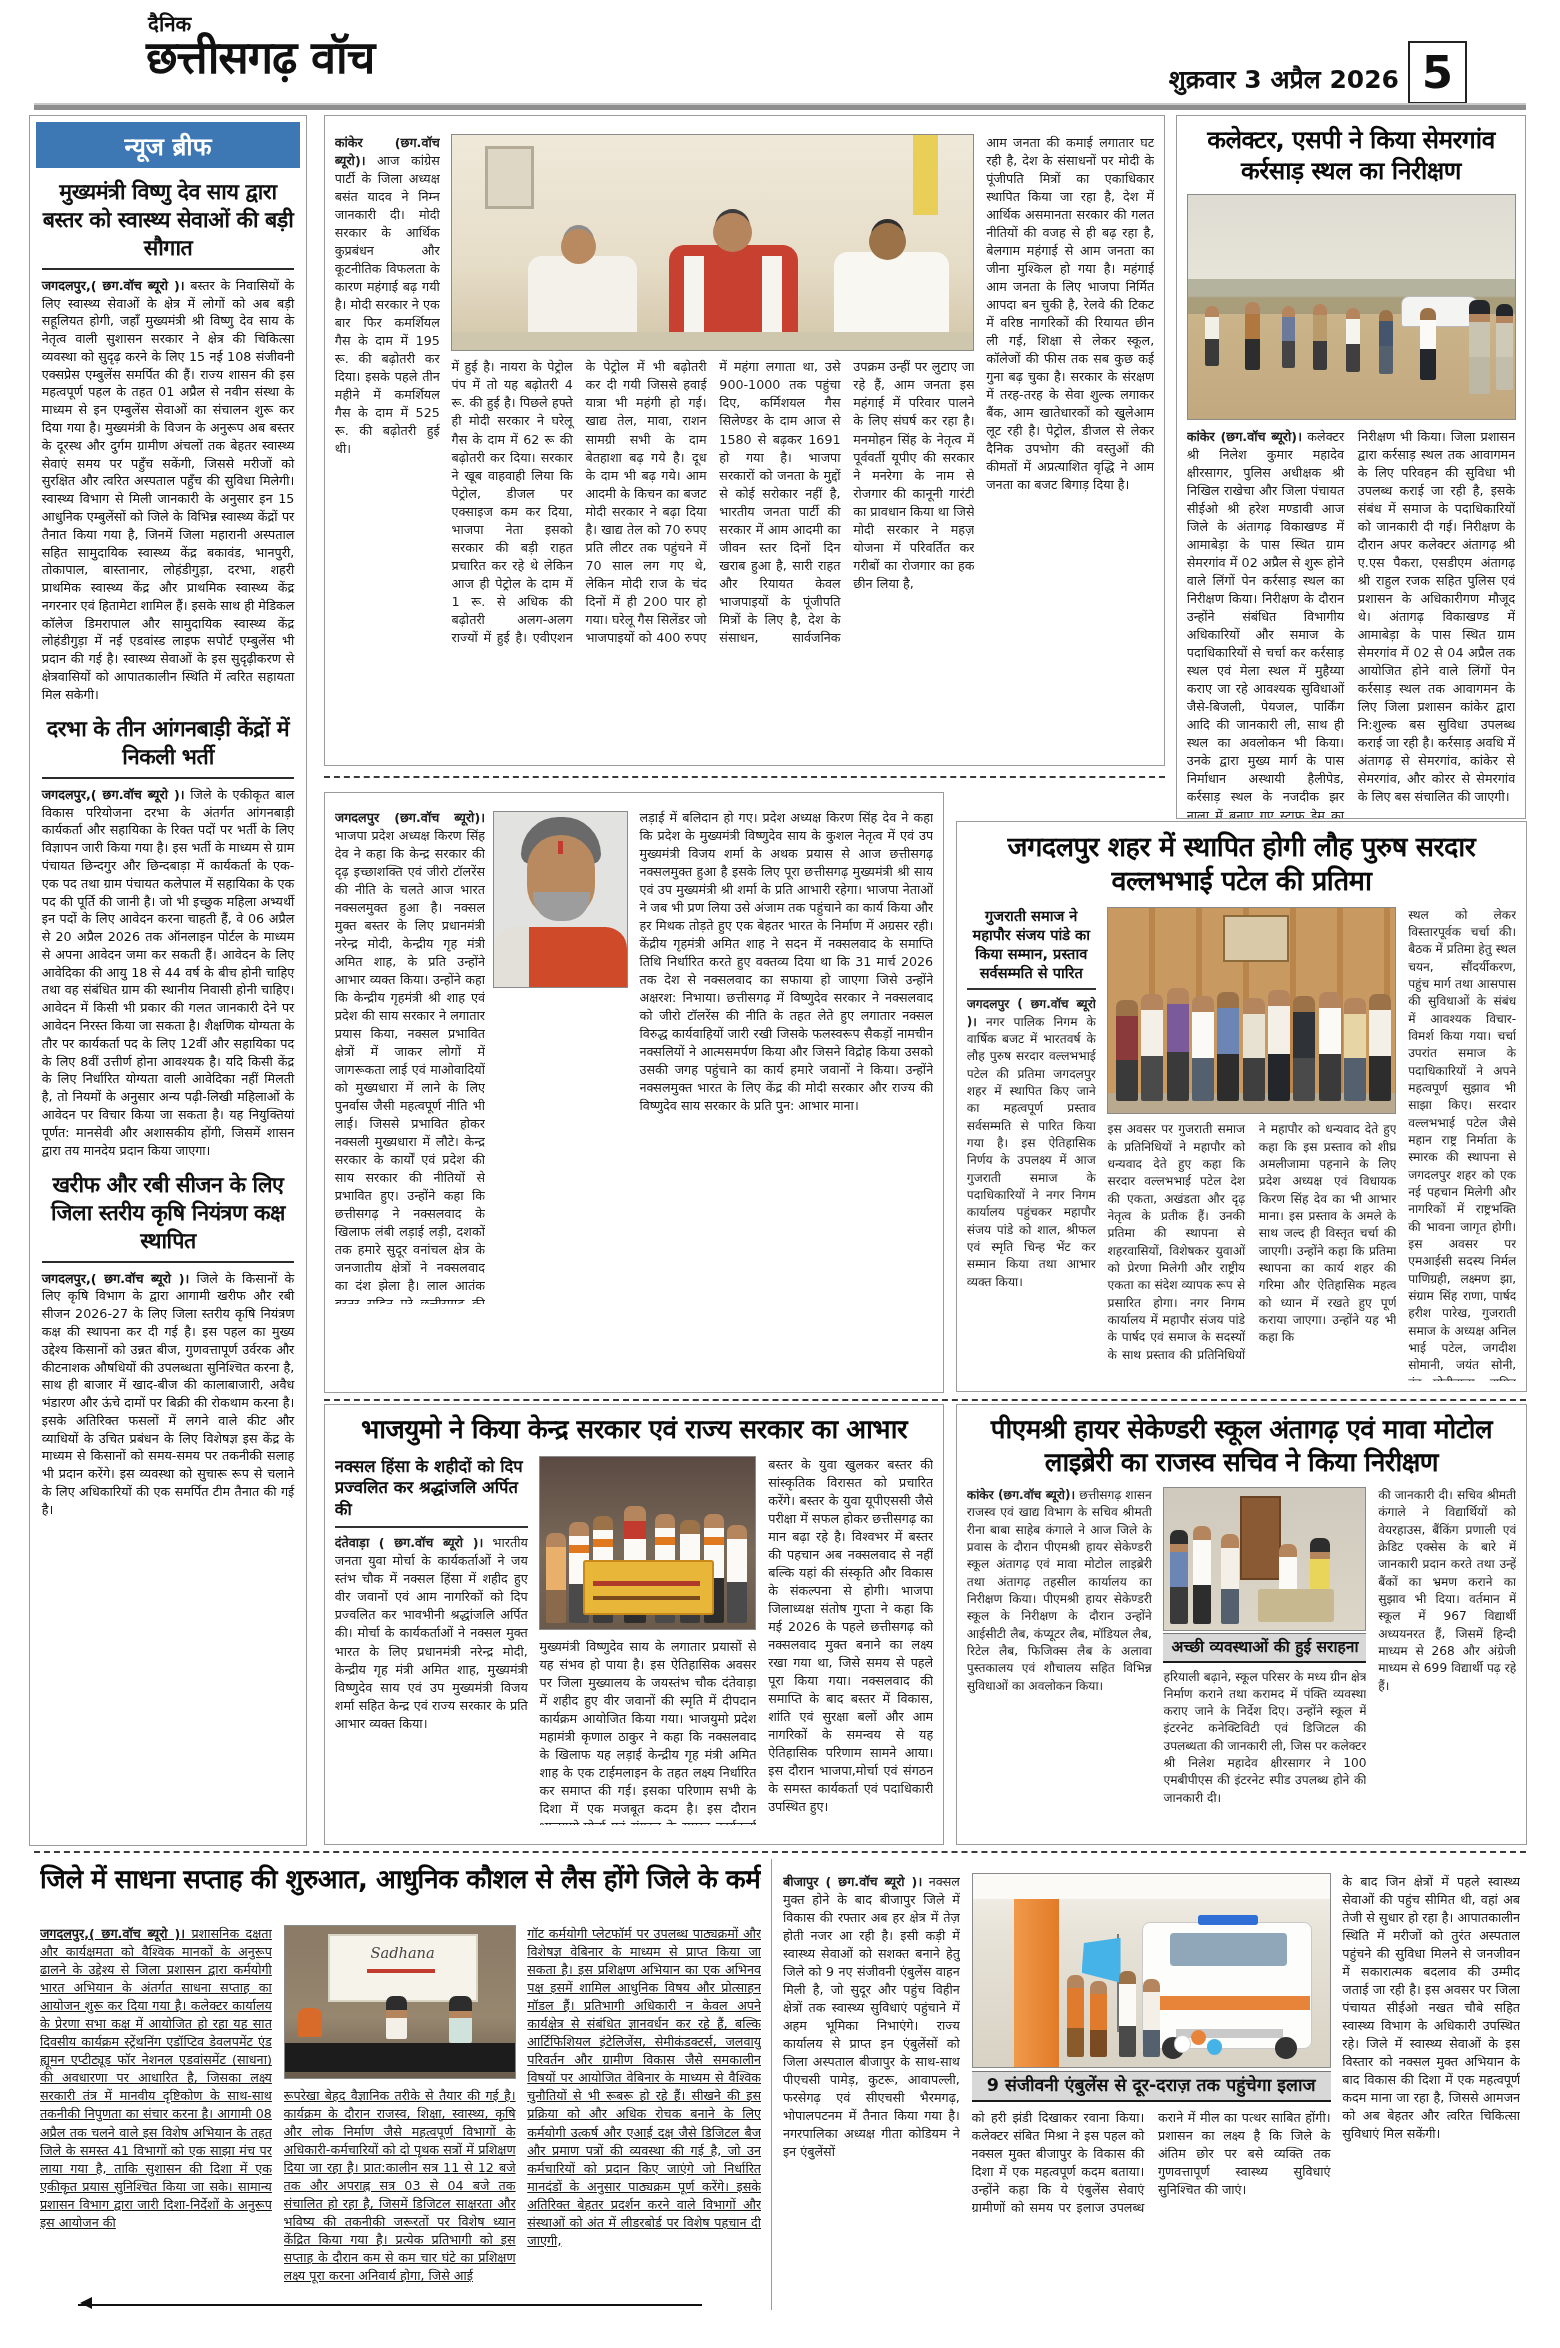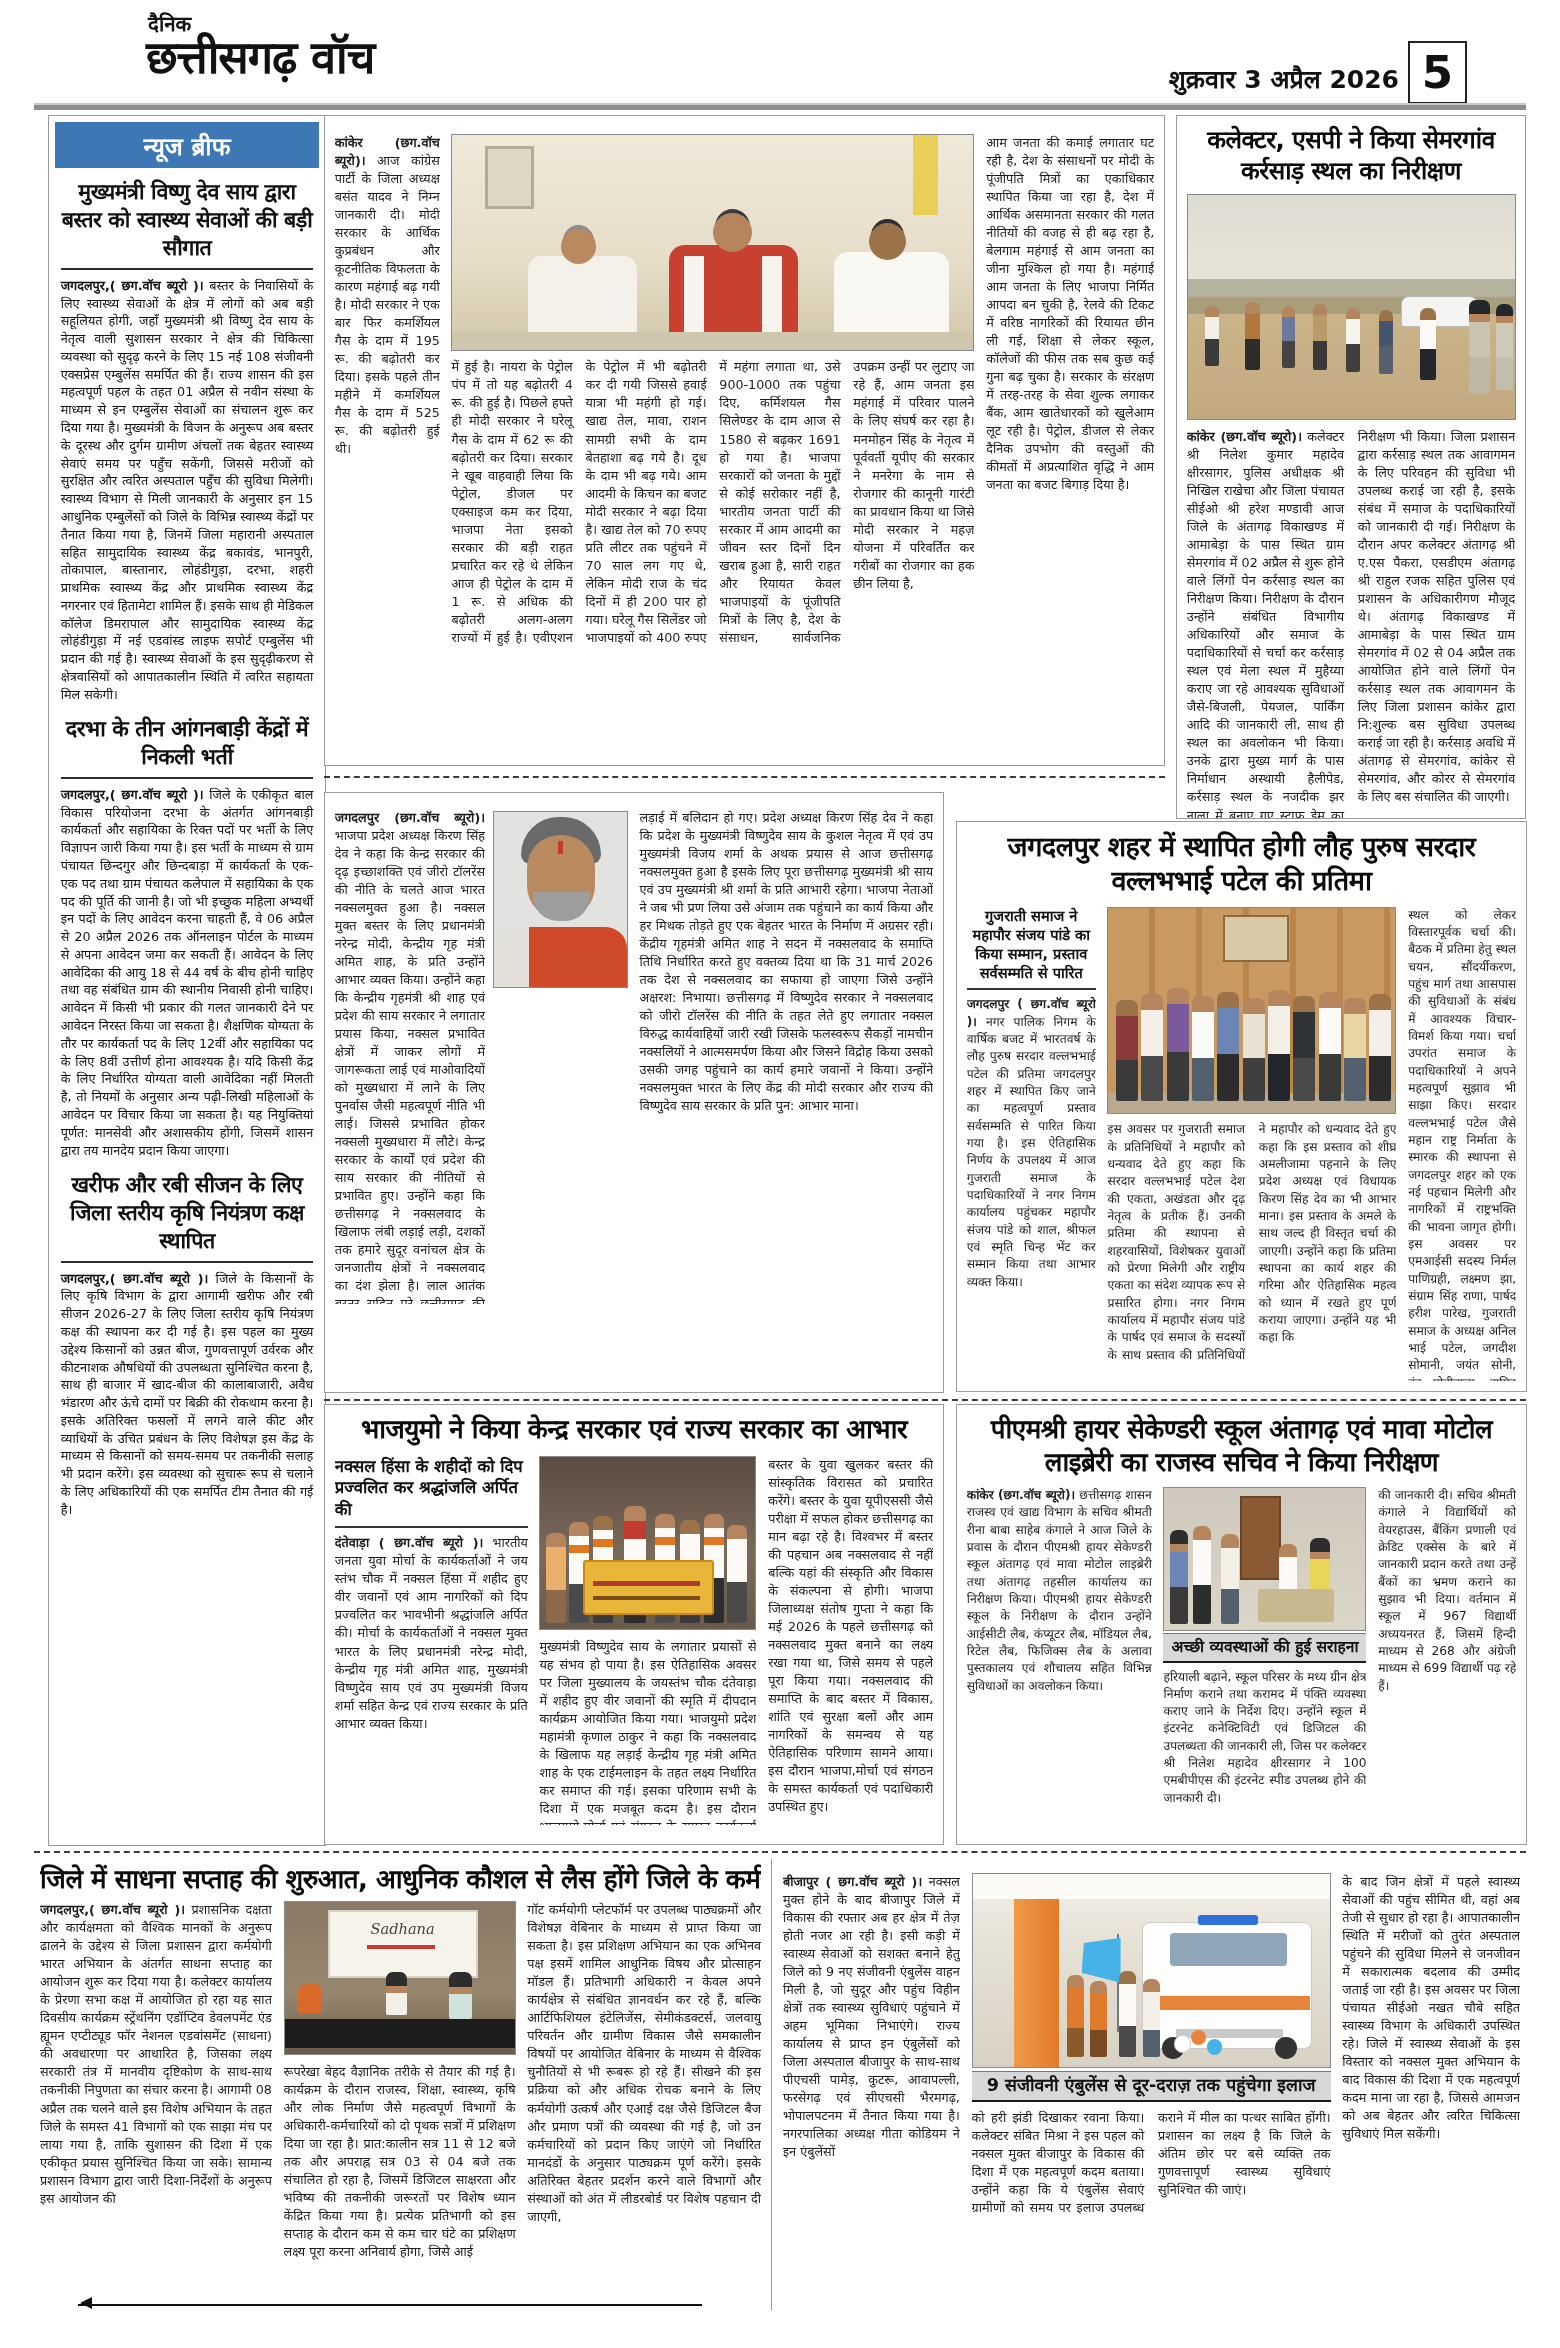--- a/index.html
+++ b/index.html
@@ -27,21 +27,21 @@
   .subhead{font-weight:800;line-height:1.3;text-align:center;}
   .cols2{column-count:2;column-gap:13.7px;}
   .cols4{column-count:4;column-gap:12.7px;}
   .flexrow{display:flex;gap:11.7px;}
   .photo{position:relative;overflow:hidden;border:1px solid #8a8a8a;box-sizing:border-box;}
   .photo-caption{background:#d8d8d8;border-top:1px solid #777;border-bottom:2.9px solid #1a1a1a;
       font-weight:800;text-align:center;font-size:15.6px;padding:3.9px 2px;line-height:1.2;}
   .dashsep{border-top:2.9px dashed #3a3a3a;height:0;}
   .p{position:absolute;border-radius:6.8px 6.8px 2px 2px;}
   
-  .sidebar{left:48px;top:115px;width:278px;height:1731px;padding:0;}
+  .sidebar{left:29px;top:115px;width:278px;height:1731px;padding:0;}
   .brief-bar{background:#3d78b5;color:#fff;font-size:24.4px;font-weight:800;text-align:center;
       padding:6.8px 0;margin:5.9px 5.9px 7.8px 5.9px;}
   .brief-art{padding:2px 11.7px 9.8px 11.7px;}
   .brief-hl{font-size:21.5px;font-weight:800;text-align:center;line-height:1.3;letter-spacing:-0.5px;
       border-bottom:2px solid #2b2b2b;padding-bottom:5.9px;margin-bottom:6.8px;}
   .brief-body{font-size:12.7px;line-height:1.4;text-align:justify;}
   
   .arrow{position:absolute;left:44px;bottom:19.5px;width:624px;border-top:2.9px solid #111;}
   .arrow::before{content:"";position:absolute;left:-3.9px;top:-8.8px;border:6.8px solid transparent;
       border-right:12.7px solid #111;}
@@ -219,21 +219,21 @@
       <div class="body-t" style="margin-top:5.9px;height:146px;font-size:12.2px;">हरियाली बढ़ाने, स्कूल परिसर के मध्य ग्रीन क्षेत्र निर्माण कराने तथा करामद में पंक्ति व्यवस्था कराए जाने के निर्देश दिए। उन्होंने स्कूल में इंटरनेट कनेक्टिविटी एवं डिजिटल की उपलब्धता की जानकारी ली, जिस पर कलेक्टर श्री निलेश महादेव क्षीरसागर ने 100 एमबीपीएस की इंटरनेट स्पीड उपलब्ध होने की जानकारी दी।</div>
     </div>
     <div class="body-t" style="flex:1;font-size:12.2px;">की जानकारी दी। सचिव श्रीमती कंगाले ने विद्यार्थियों को वेयरहाउस, बैंकिंग प्रणाली एवं क्रेडिट एक्सेस के बारे में जानकारी प्रदान करते तथा उन्हें बैंकों का भ्रमण कराने का सुझाव भी दिया। वर्तमान में स्कूल में 967 विद्यार्थी अध्ययनरत हैं, जिसमें हिन्दी माध्यम से 268 और अंग्रेजी माध्यम से 699 विद्यार्थी पढ़ रहे हैं।</div>
   </div>
 </div>
 
 <div class="abs dashsep" style="left:34px;top:1851px;width:1492px;"></div>
 
 <div class="abs" style="left:34px;top:1859px;width:733px;height:466px;box-sizing:border-box;padding:3.9px 5.9px;overflow:hidden;">
   <div class="hl" style="font-size:26px;white-space:nowrap;overflow:hidden;">जिले में साधना सप्ताह की शुरुआत, आधुनिक कौशल से लैस होंगे जिले के कर्मयोगी</div>
-  <div class="flexrow" style="margin-top:5px;height:390px;">
+  <div class="flexrow" style="margin-top:29px;height:390px;text-decoration:underline;">
     <div class="body-t" style="width:232px;flex:none;font-size:12.7px;">
       <span class="dl">जगदलपुर,( छग.वॉच ब्यूरो )।</span>
       <span>प्रशासनिक दक्षता और कार्यक्षमता को वैश्विक मानकों के अनुरूप ढालने के उद्देश्य से जिला प्रशासन द्वारा कर्मयोगी भारत अभियान के अंतर्गत साधना सप्ताह का आयोजन शुरू कर दिया गया है। कलेक्टर कार्यालय के प्रेरणा सभा कक्ष में आयोजित हो रहा यह सात दिवसीय कार्यक्रम स्ट्रेंथनिंग एडॉप्टिव डेवलपमेंट एंड ह्यूमन एप्टीट्यूड फॉर नेशनल एडवांसमेंट (साधना) की अवधारणा पर आधारित है, जिसका लक्ष्य सरकारी तंत्र में मानवीय दृष्टिकोण के साथ-साथ तकनीकी निपुणता का संचार करना है। आगामी 08 अप्रैल तक चलने वाले इस विशेष अभियान के तहत जिले के समस्त 41 विभागों को एक साझा मंच पर लाया गया है, ताकि सुशासन की दिशा में एक एकीकृत प्रयास सुनिश्चित किया जा सके। सामान्य प्रशासन विभाग द्वारा जारी दिशा-निर्देशों के अनुरूप इस आयोजन की</span>
     </div>
     <div style="width:232px;flex:none;">
       <div class="photo" style="width:232px;height:154px;background:linear-gradient(180deg,#8a7a66 0%,#97876f 60%,#6a5c4c 100%);">
         <div class="abs" style="left:43px;top:7.8px;width:146px;height:64px;background:#f6f3ea;border:2px solid #d8d2c2;display:flex;align-items:flex-start;justify-content:center;">
           <span style="font-family:'DejaVu Serif',serif;font-style:italic;font-size:14.6px;color:#444;margin-top:7.8px;">Sadhana</span>
         </div>
         <div class="abs" style="left:82px;top:43px;width:68px;height:3.9px;background:#c23b2e;"></div>

